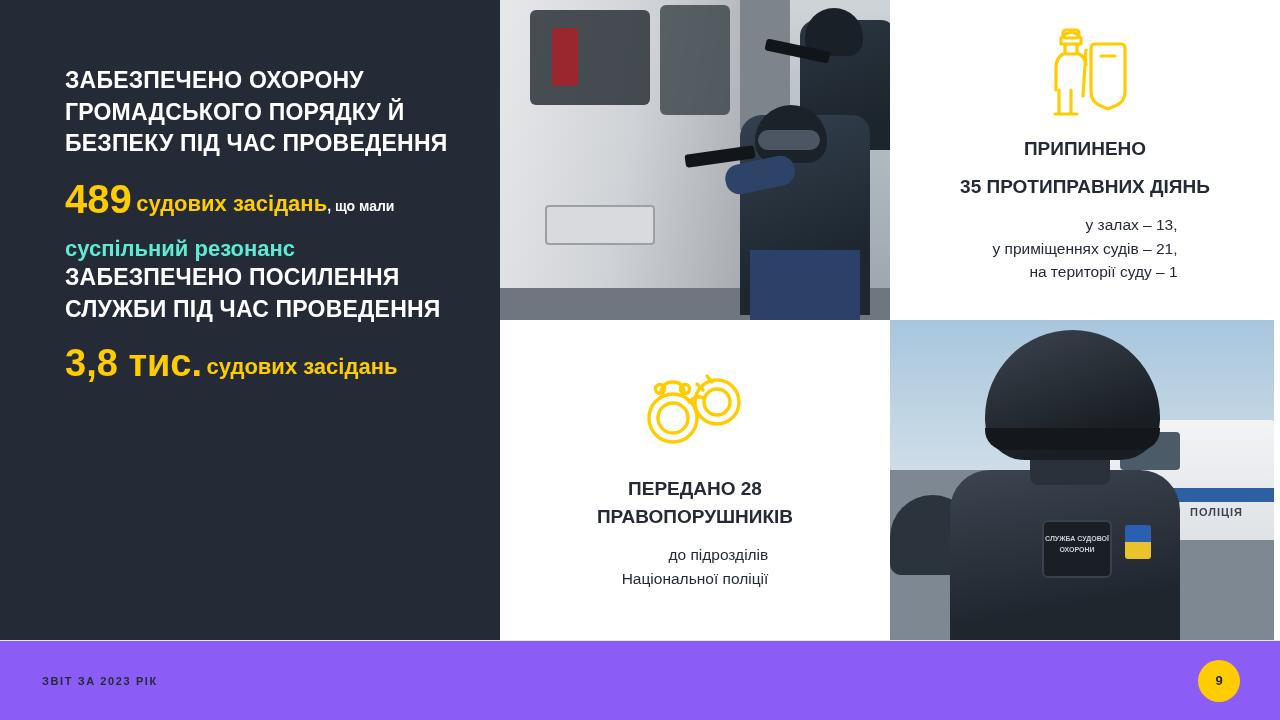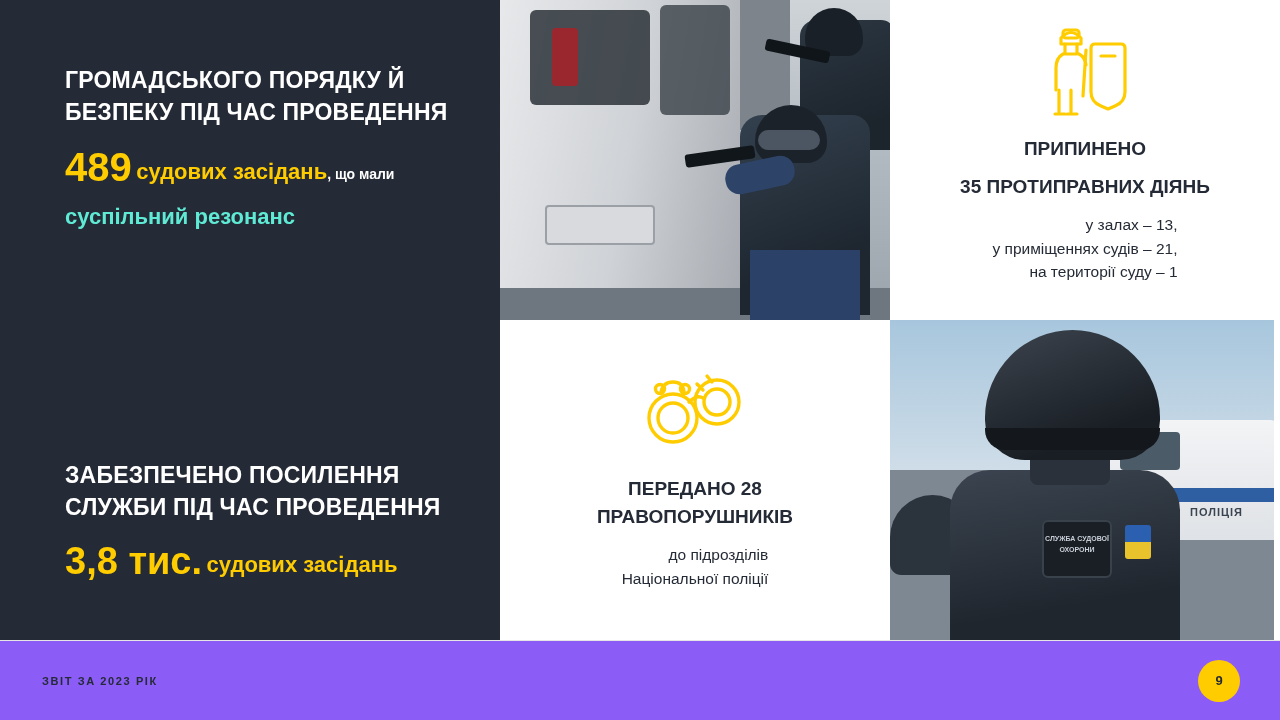--- a/index.html
+++ b/index.html
@@ -17,21 +17,21 @@
 
   
   .left-panel {
     position: absolute;
     left: 0; top: 0;
     width: 500px; height: 640px;
     background: #252b36;
     padding: 60px 40px 0 65px;
   }
   .block-1 { margin-top: 5px; }
-  .block-2 { margin-top: 230px; }
+  .block-2 { }
 
   .head-line {
     color: #ffffff;
     font-weight: bold;
     font-size: 23px;
     line-height: 1.38;
     letter-spacing: .2px;
   }
   .stat-row {
     margin-top: 12px;
@@ -222,20 +222,21 @@
     background:#2b333c; border-radius:45px 45px 12px 12px;}
 </style>
 </head>
 <body>
 
 <div class="slide">
 
   <div class="left-panel">
 
     <div class="block-1">
+      <div class="head-line">ЗАБЕЗПЕЧЕНО ОХОРОНУ</div>
       <div class="head-line">ГРОМАДСЬКОГО ПОРЯДКУ Й</div>
       <div class="head-line">БЕЗПЕКУ ПІД ЧАС ПРОВЕДЕННЯ</div>
       <div class="stat-row">
         <span class="big-num">489</span>
         <span class="yellow-txt">судових засідань</span><span class="white-txt">, що мали</span>
       </div>
       <div class="sub-line">суспільний резонанс</div>
     </div>
 
     <div class="block-2">

